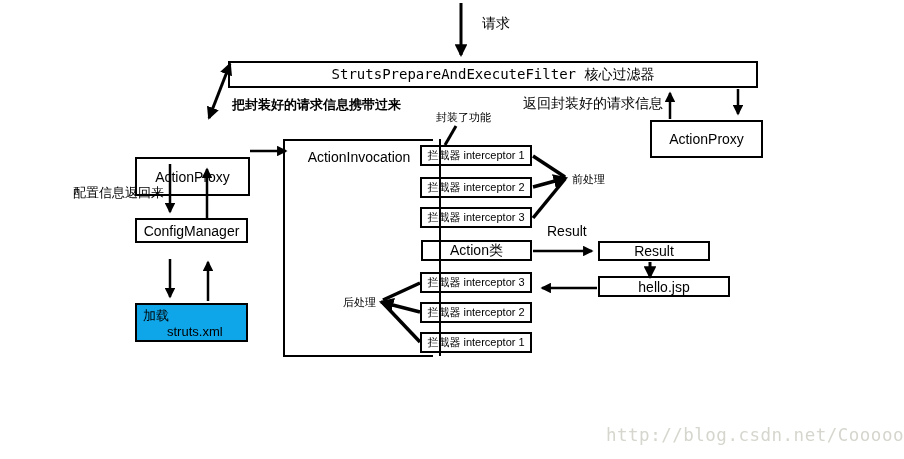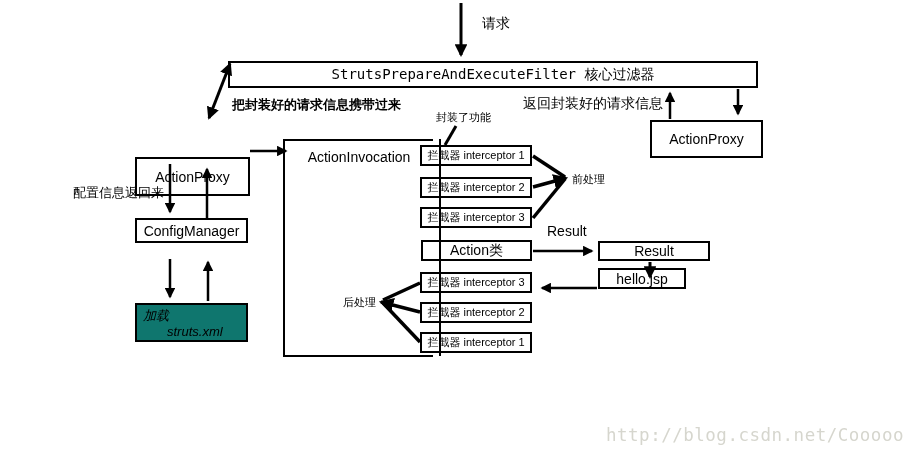--- a/index.html
+++ b/index.html
@@ -6,22 +6,22 @@
   .canvas{position:relative;width:904px;height:459px;background:#ffffff;overflow:hidden;
           font-family:"Liberation Sans",sans-serif;color:#000;}
   .box{position:absolute;box-sizing:border-box;border:2px solid #000;background:#fff;
        display:flex;align-items:center;justify-content:center;font-size:14px;white-space:nowrap;}
   .bigbox{position:absolute;box-sizing:border-box;border:2px solid #000;border-right:none;background:#fff;}
   .bigbox .biglabel{position:absolute;top:8px;left:0;width:100%;text-align:center;font-size:14px;}
   .smalltext{font-size:11px;}
   .label{position:absolute;white-space:nowrap;font-size:13px;}
   .label.sm{font-size:11px;}
   .mono{font-family:"DejaVu Sans Mono","Liberation Mono",monospace;text-align:right;}
-  .strutsbox{position:absolute;box-sizing:border-box;border:2px solid #000;background:#0f766e;
-             font-size:13px;padding:3px 16px 0 6px;line-height:16px;font-style:italic;}
+  .strutsbox{position:absolute;box-sizing:border-box;border:2px solid #000;background:#0ea5e9;
+             font-size:13px;padding:3px 16px 0 6px;line-height:16px;}
   .strutsbox .l2{display:block;margin-left:24px;}
   .watermark{position:absolute;left:606px;top:425px;font-size:17.5px;letter-spacing:.5px;
              font-family:"DejaVu Sans Mono","Liberation Mono",monospace;}
   svg.overlay{position:absolute;left:0;top:0;width:904px;height:459px;pointer-events:none;}
 </style>
 </head>
 <body>
 
 <div class="canvas">
 
@@ -46,21 +46,21 @@
   <div class="box smalltext" style="left:420px;top:177px;width:112px;height:21px;">拦截器 interceptor 2</div>
   <div class="box smalltext" style="left:420px;top:207px;width:112px;height:21px;">拦截器 interceptor 3</div>
 
   <div class="box" style="left:421px;top:240px;width:111px;height:21px;">Action类</div>
 
   <div class="box smalltext" style="left:420px;top:272px;width:112px;height:21px;">拦截器 interceptor 3</div>
   <div class="box smalltext" style="left:420px;top:302px;width:112px;height:21px;">拦截器 interceptor 2</div>
   <div class="box smalltext" style="left:420px;top:332px;width:112px;height:21px;">拦截器 interceptor 1</div>
 
   <div class="box" style="left:598px;top:241px;width:112px;height:20px;">Result</div>
-  <div class="box" style="left:598px;top:268px;width:88px;height:21px;">hello.jsp</div>
+  <div class="box" style="left:598px;top:276px;width:132px;height:21px;">hello.jsp</div>
 
   <div class="label" style="left:482px;top:15px;font-size:14px;">请求</div>
   <div class="label" style="left:232px;top:96px;font-weight:bold;">把封装好的请求信息携带过来</div>
   <div class="label" style="left:523px;top:95px;font-size:14px;">返回封装好的请求信息</div>
   <div class="label sm" style="left:436px;top:110px;">封装了功能</div>
   <div class="label" style="left:73px;top:184px;">配置信息返回来</div>
   <div class="label sm" style="left:572px;top:172px;">前处理</div>
   <div class="label sm" style="left:343px;top:295px;">后处理</div>
   <div class="label" style="left:547px;top:223px;font-size:14px;">Result</div>
 

